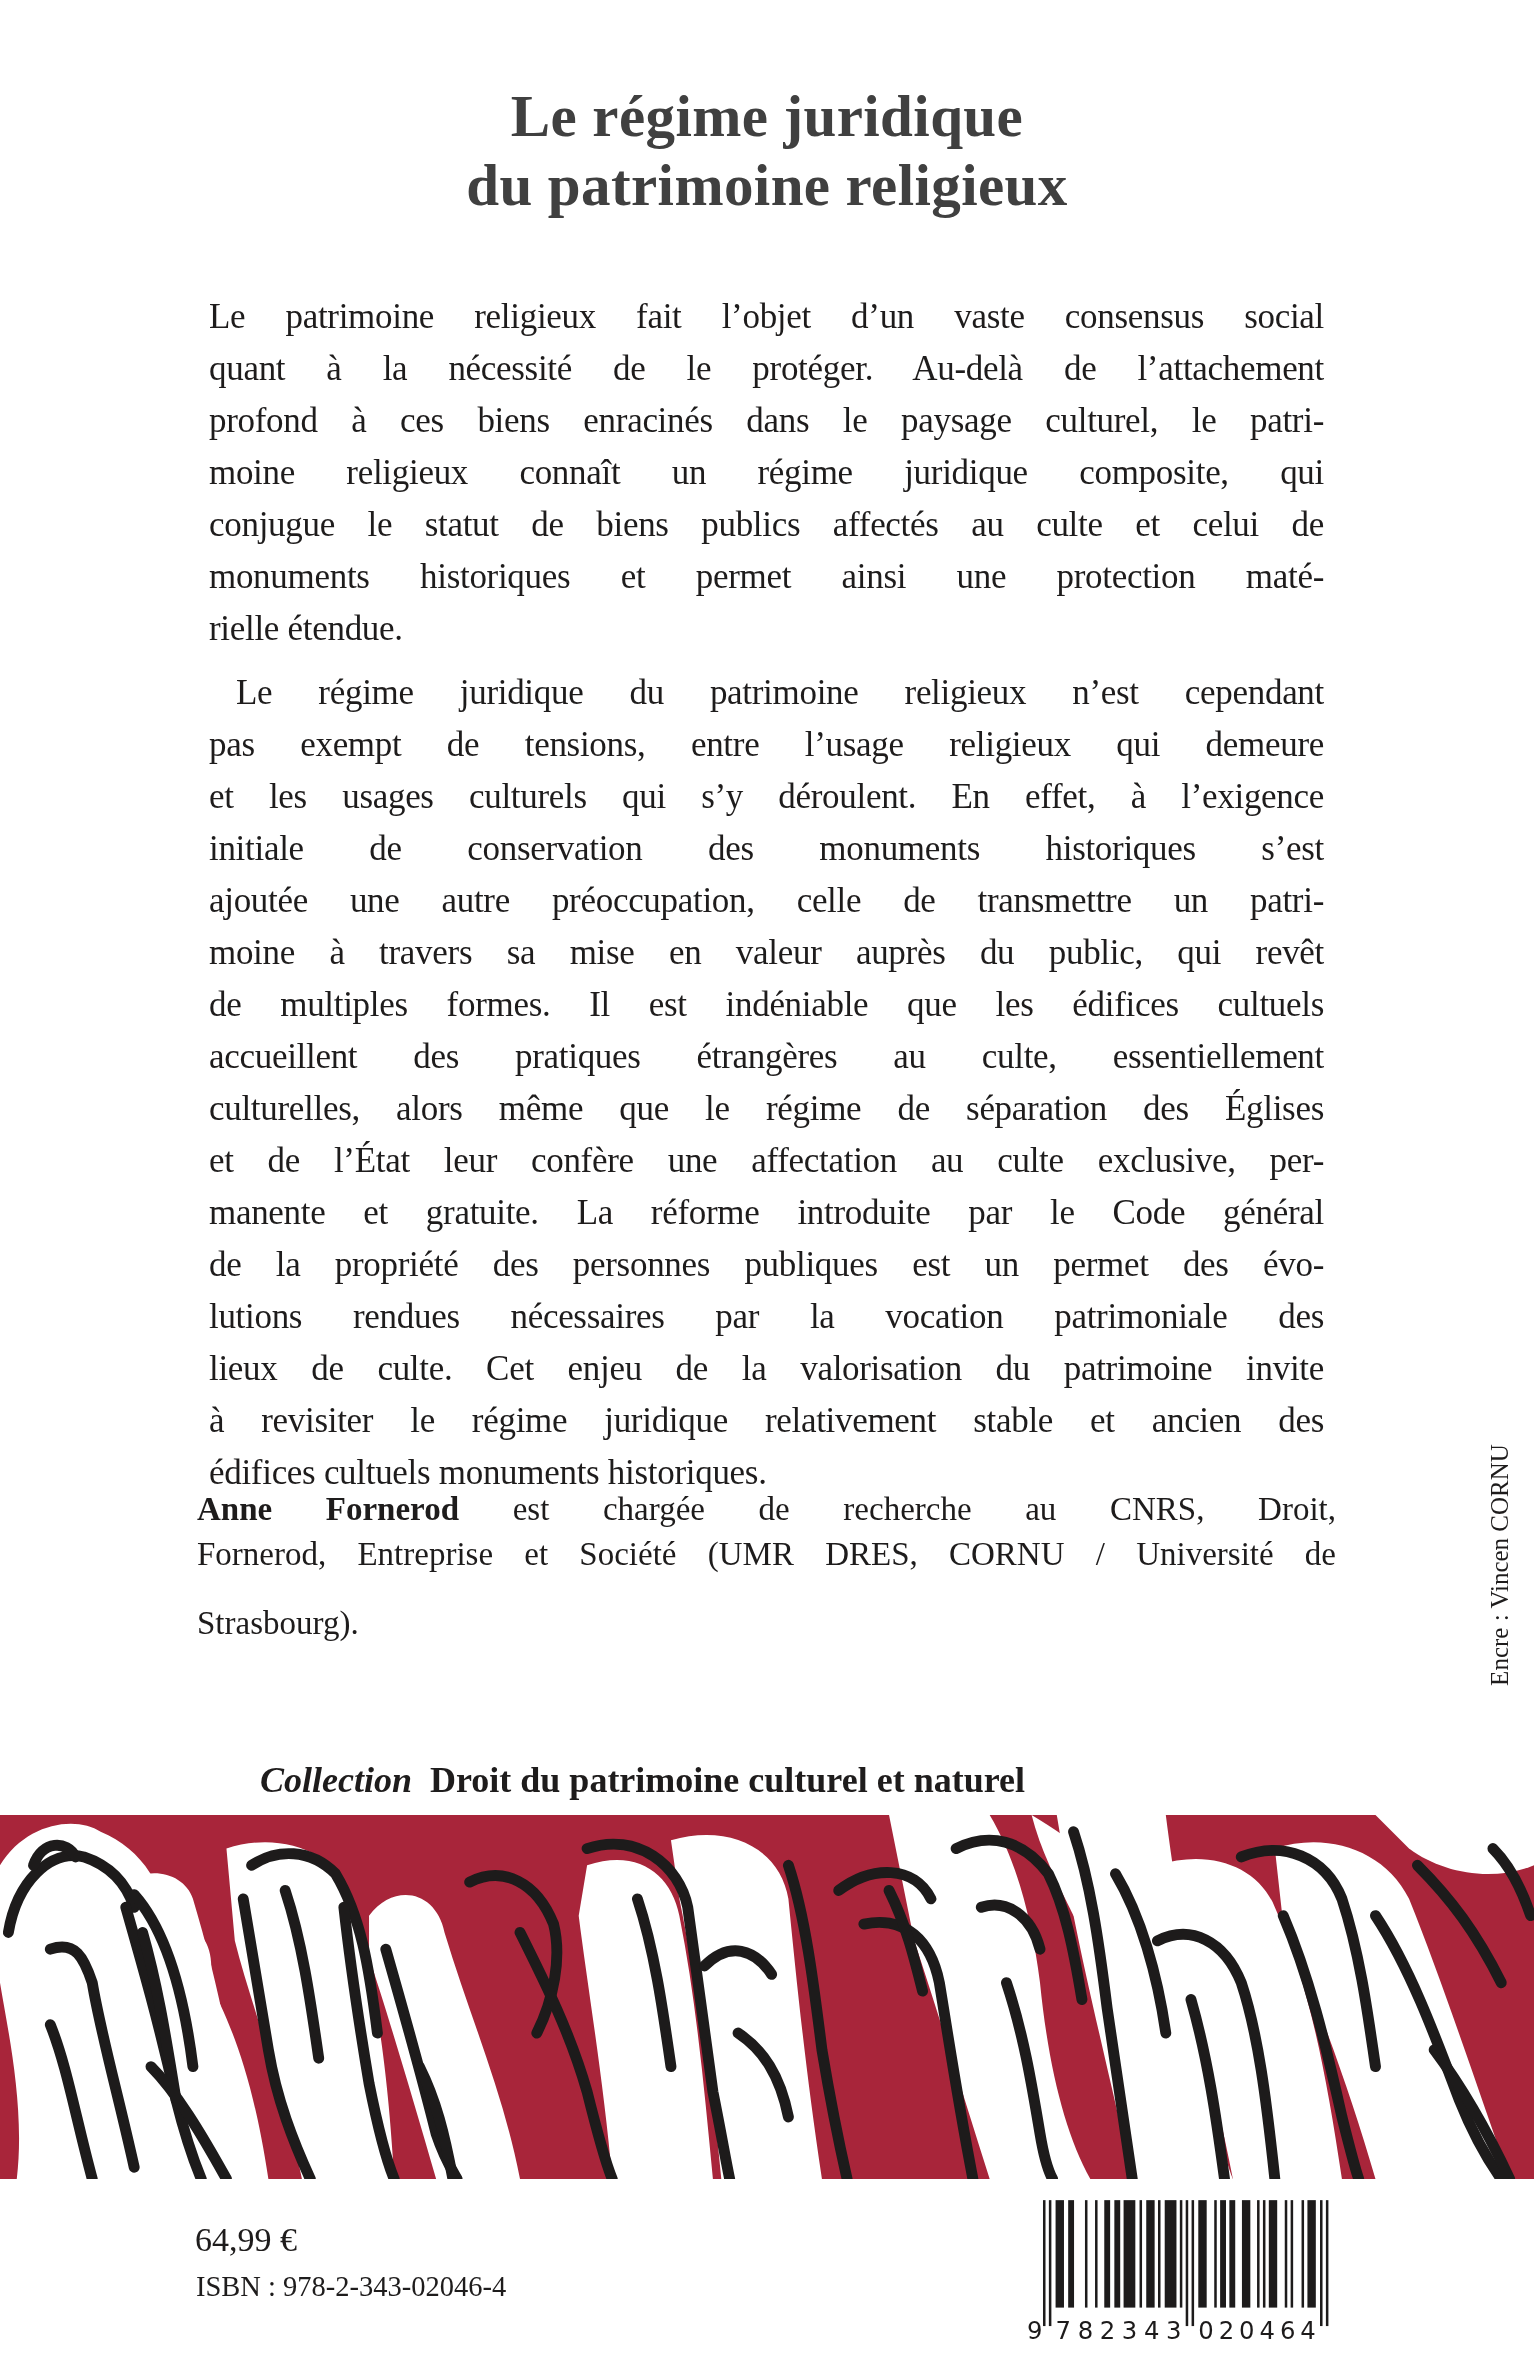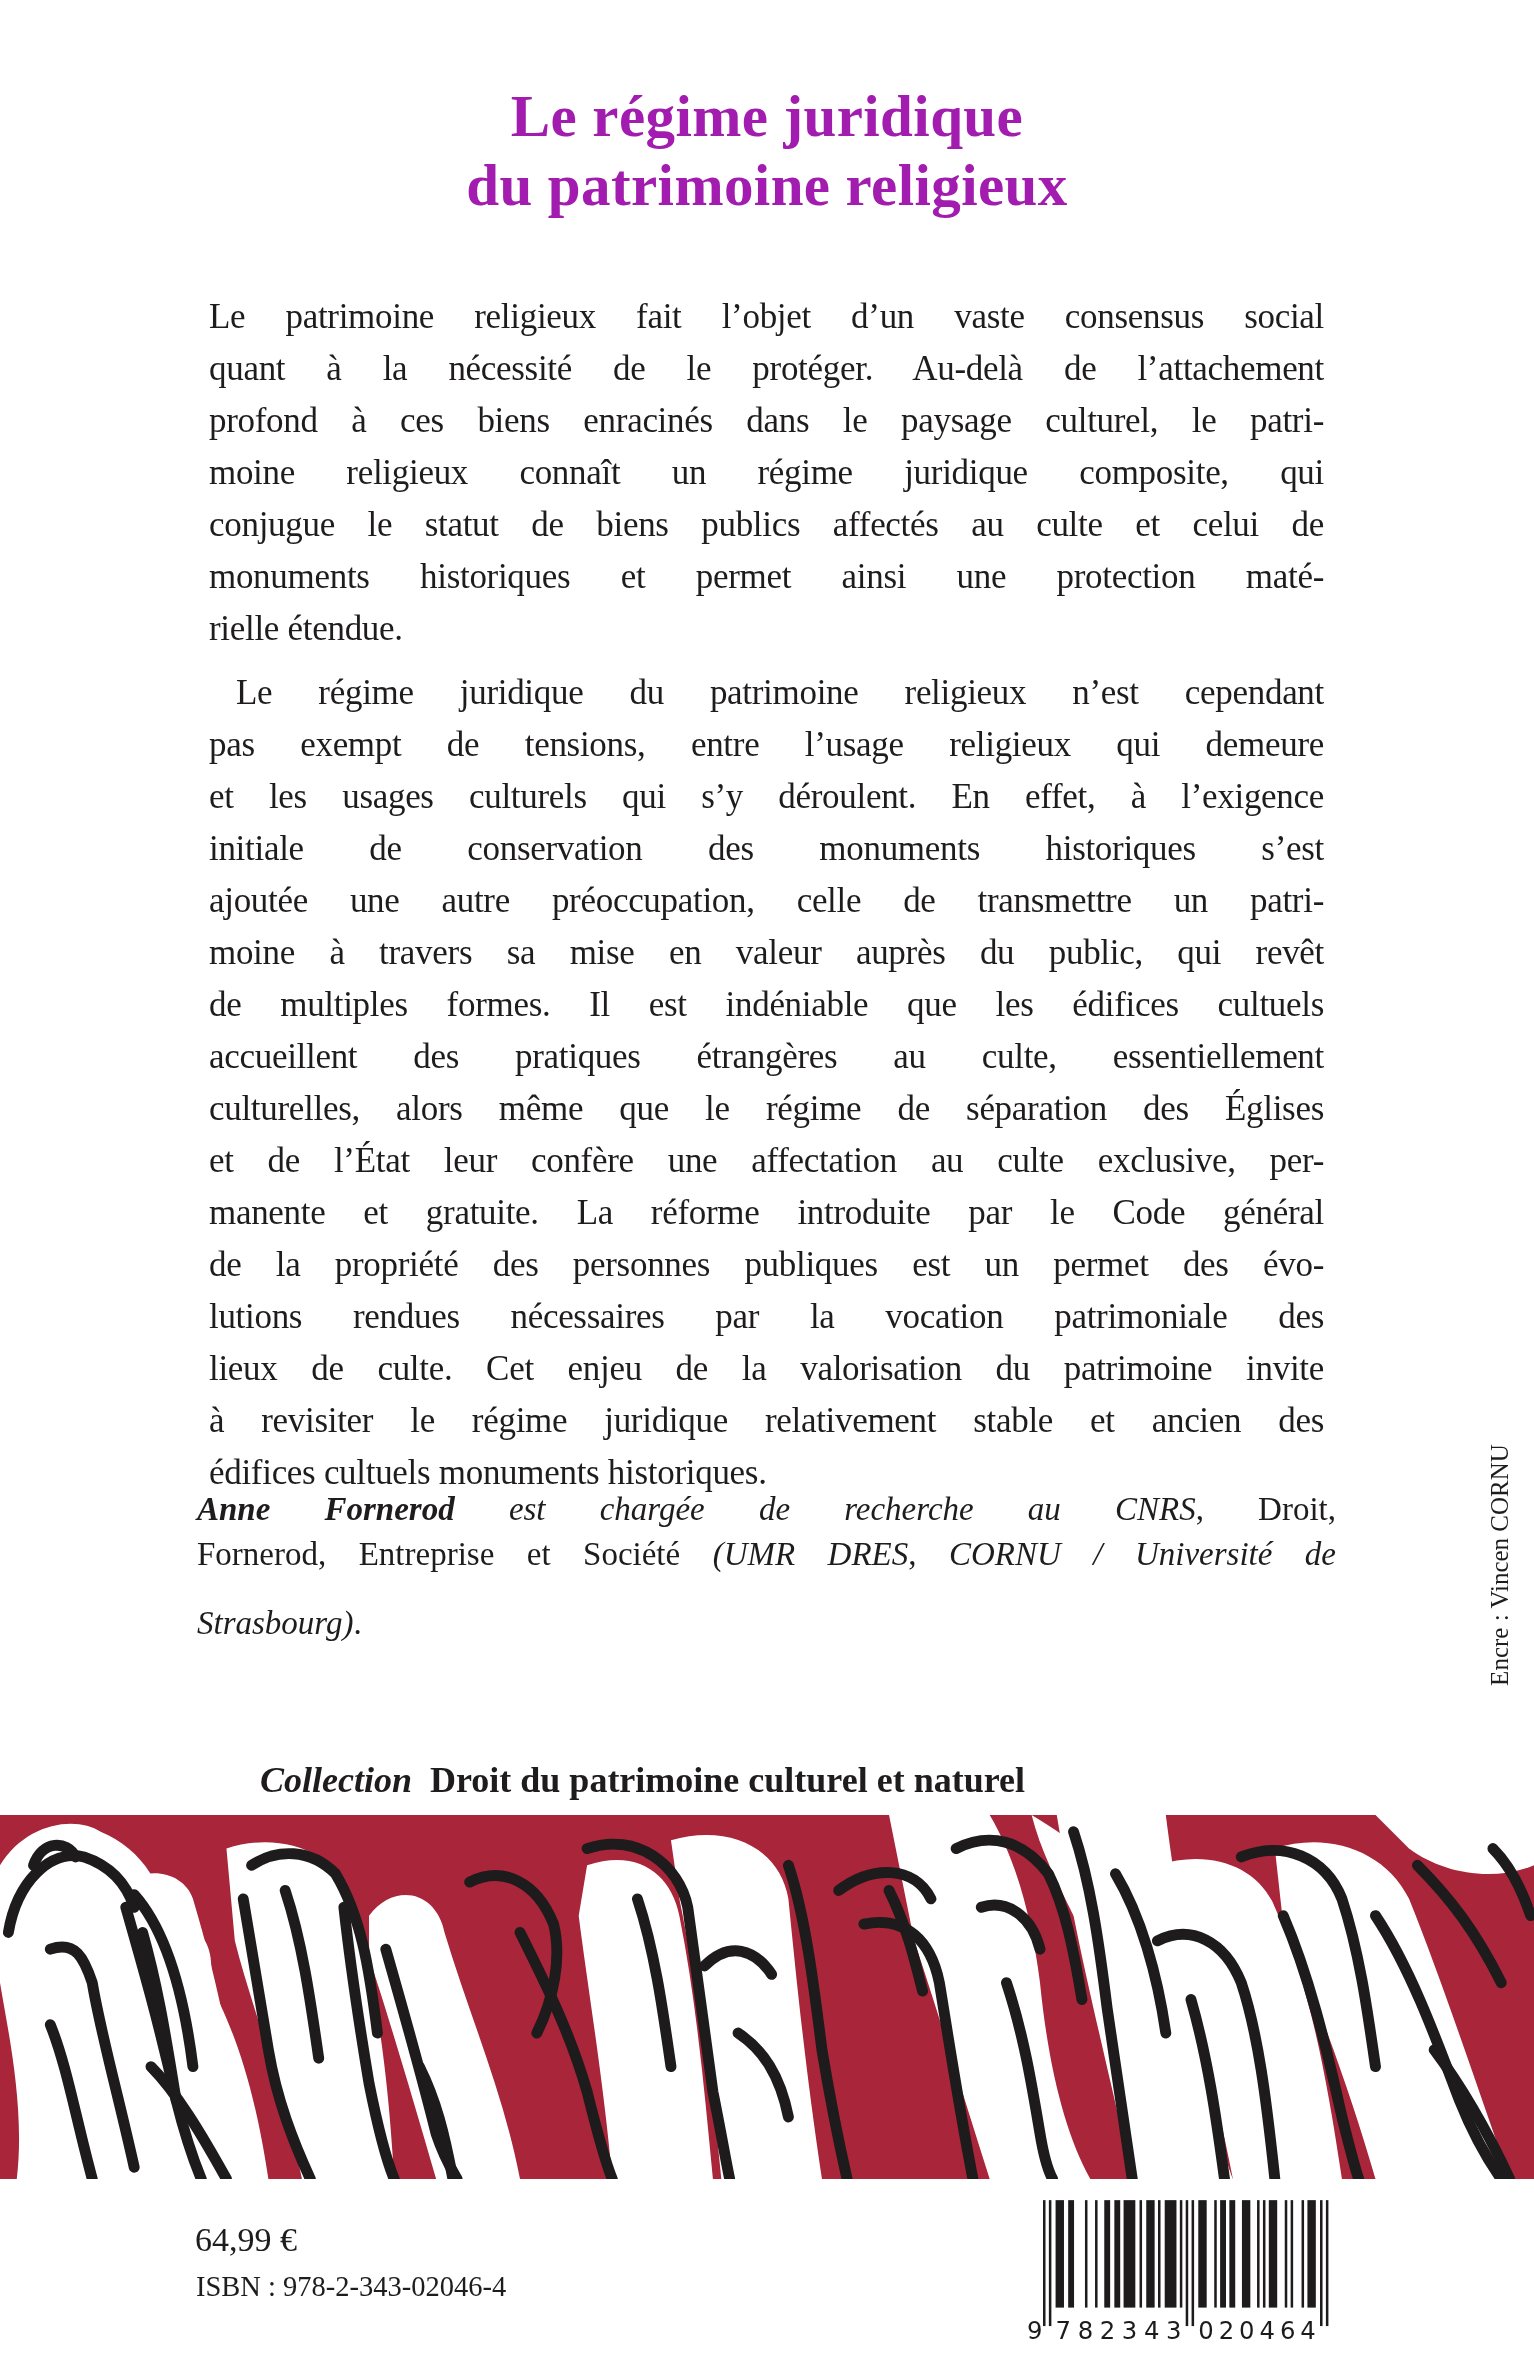--- a/index.html
+++ b/index.html
@@ -1,31 +1,31 @@
 <!DOCTYPE html>
 <html style="font-size:13.4px"><head>
 <meta charset="utf-8">
 <style>
   html, body { margin: 0; padding: 0; background: #ffffff; }
   body { width: 1534px; height: 2377px; position: relative; overflow: hidden;
          font-family: "Liberation Serif", "DejaVu Serif", serif; color: #1e1c1c; }
   .title { position: absolute; left: 0; top: 82px; width: 1534px; text-align: center;
            font-family: "Liberation Serif", serif; font-weight: bold; font-size: 59px;
-           line-height: 69px; color: #a21caf; margin: 0; letter-spacing: 0.4px; }
+           line-height: 69px; color: #404040; margin: 0; letter-spacing: 0.4px; }
   .title span { display: block; }
   .body { position: absolute; left: 197px; top: 279px; width: 1139px; }
   .para { margin: 12px; font-size: 35px; line-height: 52px; text-align: justify;
           hyphens: manual; letter-spacing: -0.3px; }
   .para .line { display: block; text-align: justify; text-align-last: justify; white-space: nowrap; overflow: visible; }
   .para .line.last { text-align-last: left; }
   .indent { padding-left: 27px; }
   .author { position: absolute; left: 197px; top: 1487px; width: 1139px; font-size: 33px; line-height: 45px; }
   .author .line { display: block; text-align-last: justify; white-space: nowrap; }
   .author .line.last { text-align-last: left; margin-top: 24px; }
-  .i { font-style: italic; }
+  .i { }
   .b { font-weight: bold; }
   .credit { position: absolute; left: 1487px; top: 1415px; width: 25px; height: 299px; }
   .credit span { position: absolute; left: 50%; top: 50%; white-space: nowrap; font-size: 25px;
                  transform: translate(-50%, -50%) rotate(-90deg); transform-origin: center; }
   .collection { position: absolute; left: 260px; top: 1757px; font-size: 36px; line-height: 47px; white-space: nowrap; }
   .collection .label { font-style: italic; font-weight: bold; margin-right: 18px; }
   .collection .name { font-weight: bold; }
   .art { position: absolute; left: 0; top: 1815px; width: 1534px; height: 364px; overflow: hidden; }
   .art svg { display: block; }
   .price { position: absolute; left: 195px; top: 2220px; font-size: 34px; line-height: 39px; }

